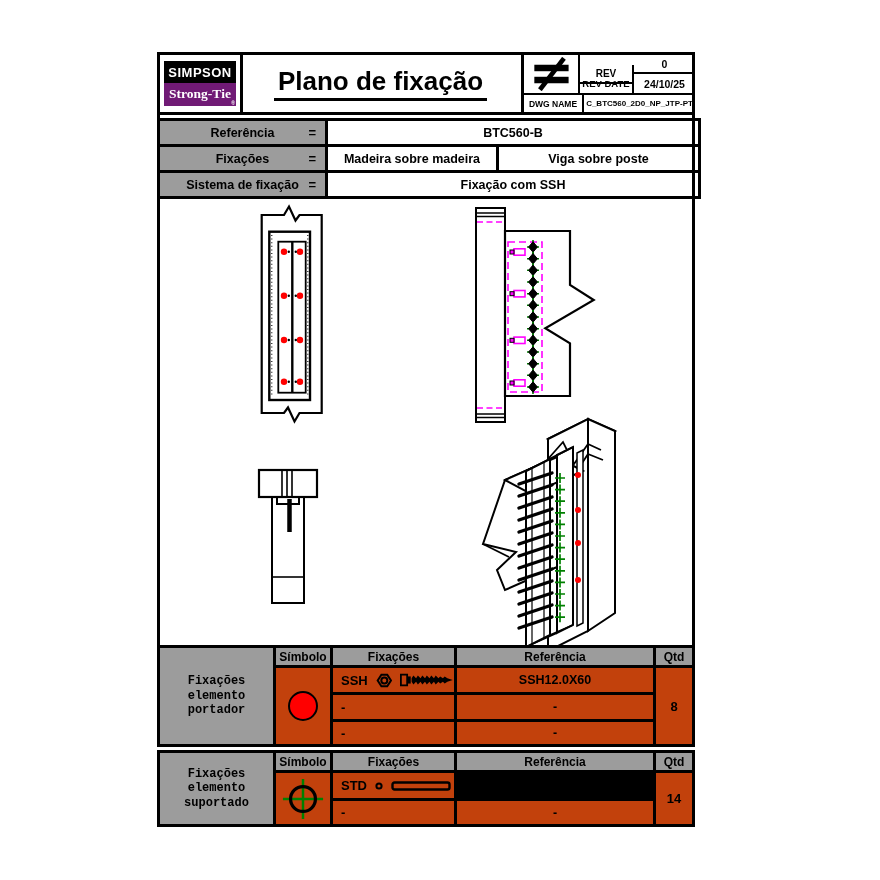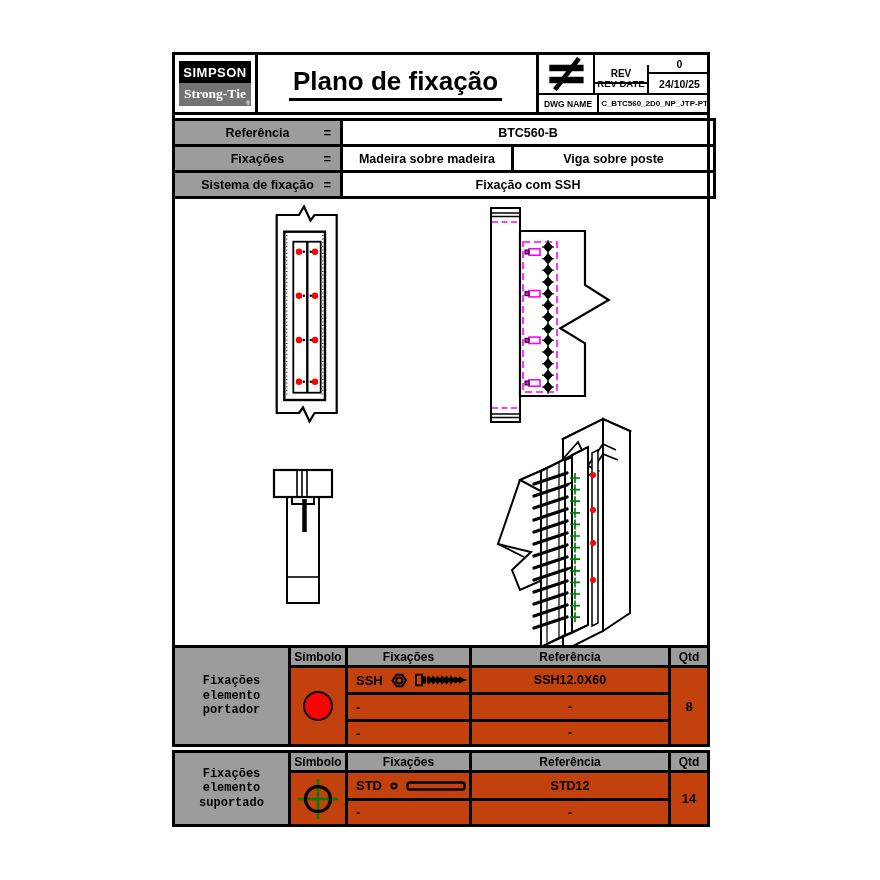--- a/index.html
+++ b/index.html
@@ -1,29 +1,29 @@
 <!DOCTYPE html>
 <html><head>
 <meta charset="utf-8">
 <style>
   html,body{margin:0;padding:0;background:#fff;}
   .canvas{position:relative;width:880px;height:880px;background:#fff;overflow:hidden;
           font-family:"Liberation Sans","DejaVu Sans",sans-serif;color:#000;}
-  .sheet{position:absolute;left:172px;top:52px;width:538px;height:662px;
+  .sheet{position:absolute;left:157px;top:52px;width:538px;height:662px;
          border:3px solid #000;box-sizing:border-box;background:#fff;}
   .abs{position:absolute;box-sizing:border-box;}
 
   
   .hdr{position:absolute;left:0;top:0;width:532px;height:57px;border-bottom:3px solid #000;}
   .logo-cell{position:absolute;left:0;top:0;width:80px;height:57px;border-right:3px solid #000;
              display:flex;align-items:center;justify-content:center;}
   .logo{width:72px;}
   .logo-top{background:#000;color:#fff;font-weight:bold;font-size:13px;letter-spacing:.5px;
             text-align:center;padding:4px 0 3px;}
-  .logo-bottom{background:#737373;color:#fff;font-weight:bold;font-size:13.5px;text-align:center;
+  .logo-bottom{background:#701a75;color:#fff;font-weight:bold;font-size:13.5px;text-align:center;
                font-family:"Liberation Serif","DejaVu Serif",serif;padding:3px 0 4px;position:relative;}
   .logo-bottom .reg{position:absolute;right:1px;bottom:0;font-size:5px;font-family:"Liberation Sans",sans-serif;}
   .title-cell{position:absolute;left:80px;top:0;width:281px;height:57px;
               display:flex;align-items:center;justify-content:center;}
   .title-cell .title{font-size:26px;font-weight:bold;border-bottom:3px solid #000;padding:0 4px 1px;}
   .rblock{position:absolute;left:361px;top:0;width:171px;height:57px;border-left:3px solid #000;font-weight:bold;}
   .rb{position:absolute;box-sizing:border-box;display:flex;align-items:center;justify-content:center;}
   .proj{left:0;top:0;width:56px;height:40px;border-right:2px solid #000;border-bottom:2px solid #000;}
   .revlab{left:56px;top:0;width:54px;height:19px;font-size:10px;border-right:2px solid #000;border-bottom:2px solid #000;margin-top:10px;}
   .revval{left:110px;top:0;width:61px;height:19px;font-size:10.5px;border-bottom:2px solid #000;}
@@ -312,20 +312,19 @@
       </div>
       <div class="cell wcell fixcell" style="grid-row:2;grid-column:3;">
         <span>STD</span>
         <svg width="8" height="8" viewBox="0 0 8 8">
           <circle cx="4" cy="4" r="2.6" fill="none" stroke="#000" stroke-width="2"></circle>
         </svg>
         <svg width="60" height="10" viewBox="0 0 60 10">
           <rect x="1.5" y="1.5" width="57" height="7" rx="2" fill="none" stroke="#000" stroke-width="2.4"></rect>
         </svg>
       </div>
-      <div class="cell wcell refcell" style="grid-row:2;grid-column:4;">STD12</div>
       <div class="cell wcell fixcell" style="grid-row:3;grid-column:3;">-</div>
       <div class="cell wcell refcell" style="grid-row:3;grid-column:4;">-</div>
       <div class="cell wcell qtybody">14</div>
     </div>
 
   </div>
 </div>
 
 </body></html>

